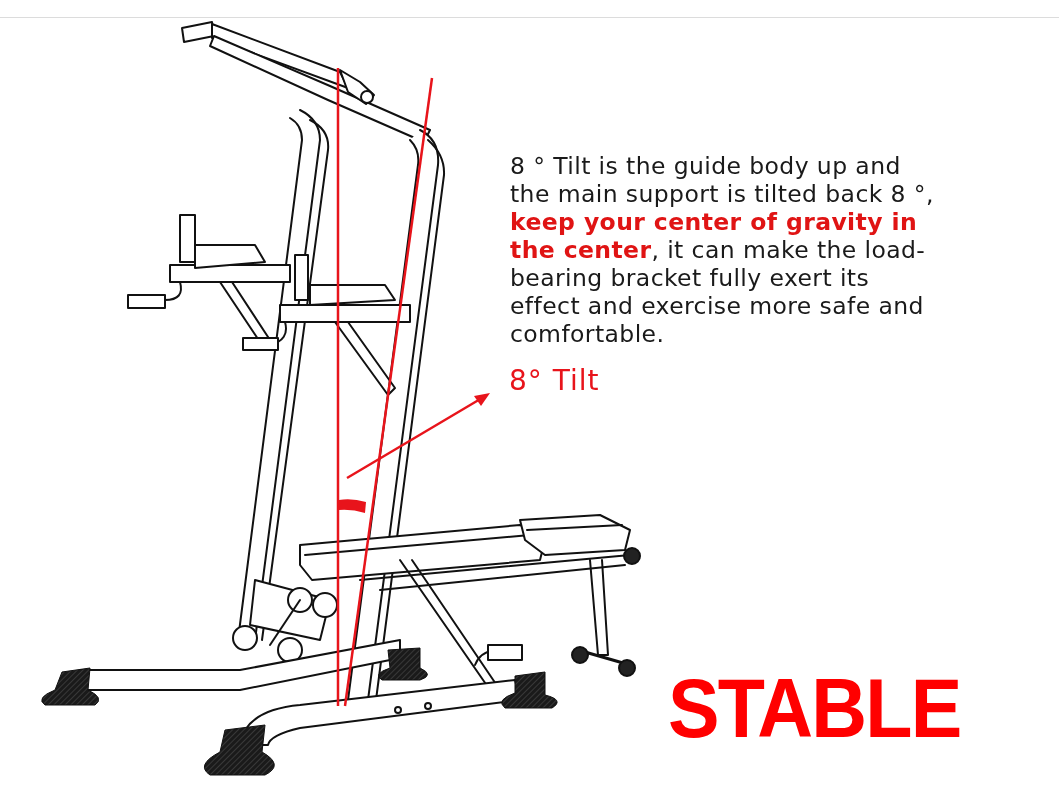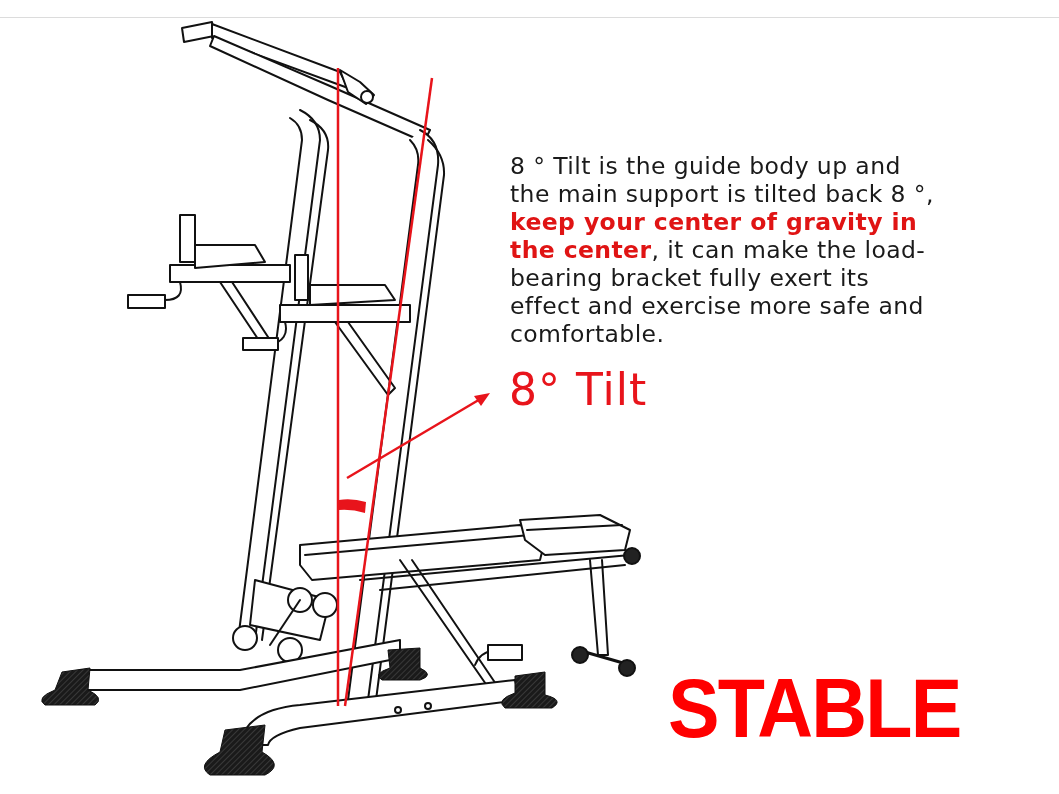--- a/index.html
+++ b/index.html
@@ -3,21 +3,21 @@
 <meta charset="utf-8">
 <style>
   html, body { margin: 0; padding: 0; background: #ffffff; }
   body { width: 1059px; height: 794px; position: relative; overflow: hidden;
          font-family: "DejaVu Sans", sans-serif; }
   .topline { position: absolute; left: 0; top: 17px; width: 1059px; height: 1px; background: #dcdcdc; }
   .drawing { position: absolute; left: 0; top: 0; }
   .desc { position: absolute; left: 510px; top: 152px; width: 430px;
           font-size: 23.5px; line-height: 28px; color: #1a1a1a; letter-spacing: 0.4px; }
   .desc .hl { color: #e01414; font-weight: bold; margin-top: 44px; }
-  .tilt-label { position: absolute; left: 509px; top: 364px; font-size: 44px; color: #e8141b;
+  .tilt-label { position: absolute; left: 509px; top: 364px; font-size: 28px; color: #e8141b;
                 letter-spacing: 1px; }
   .stable { position: absolute; left: 668px; top: 660px; font-family: "Liberation Sans", sans-serif;
             font-weight: bold; font-size: 84px; color: #ff0000; letter-spacing: -2px;
             transform: scaleX(0.92); transform-origin: left top; }
 </style>
 </head>
 <body>
 
 <div class="topline"></div>
 

